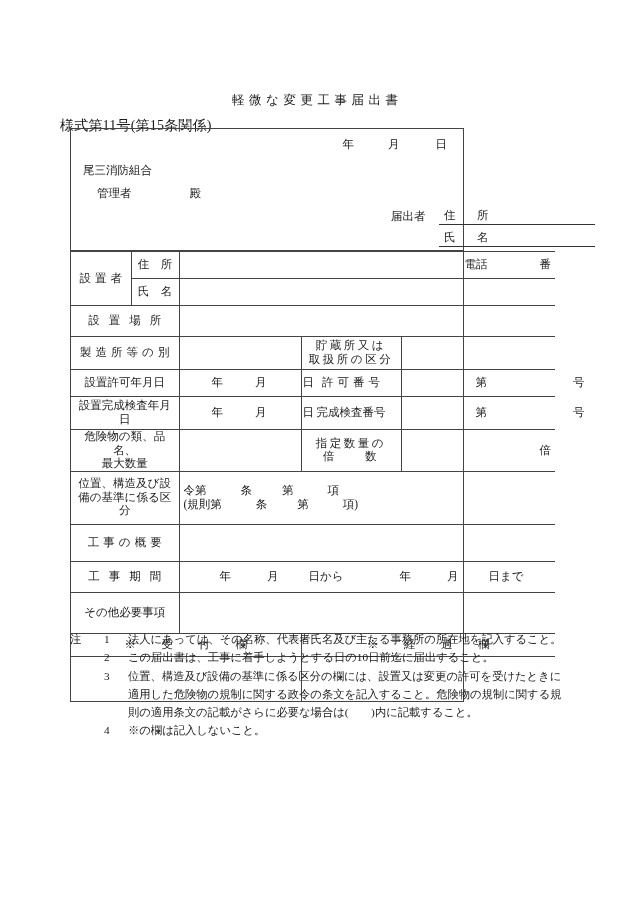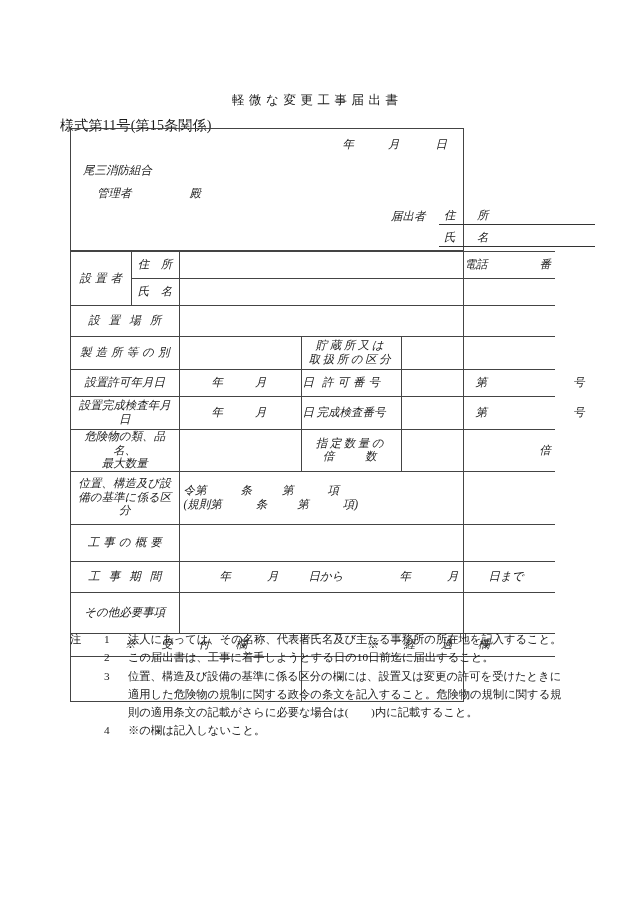--- a/index.html
+++ b/index.html
@@ -47,21 +47,20 @@
   }
 
   
   .form-box {
     position: absolute;
     left: 70px;
     top: 128px;
     width: 394px;
     border: 1px solid #444;
     box-sizing: border-box;
-    font-style: italic;
   }
 
   
   .addr-block {
     position: relative;
     height: 122px;
     border-bottom: 1px solid #444;
     box-sizing: border-box;
   }
   .date-line {

